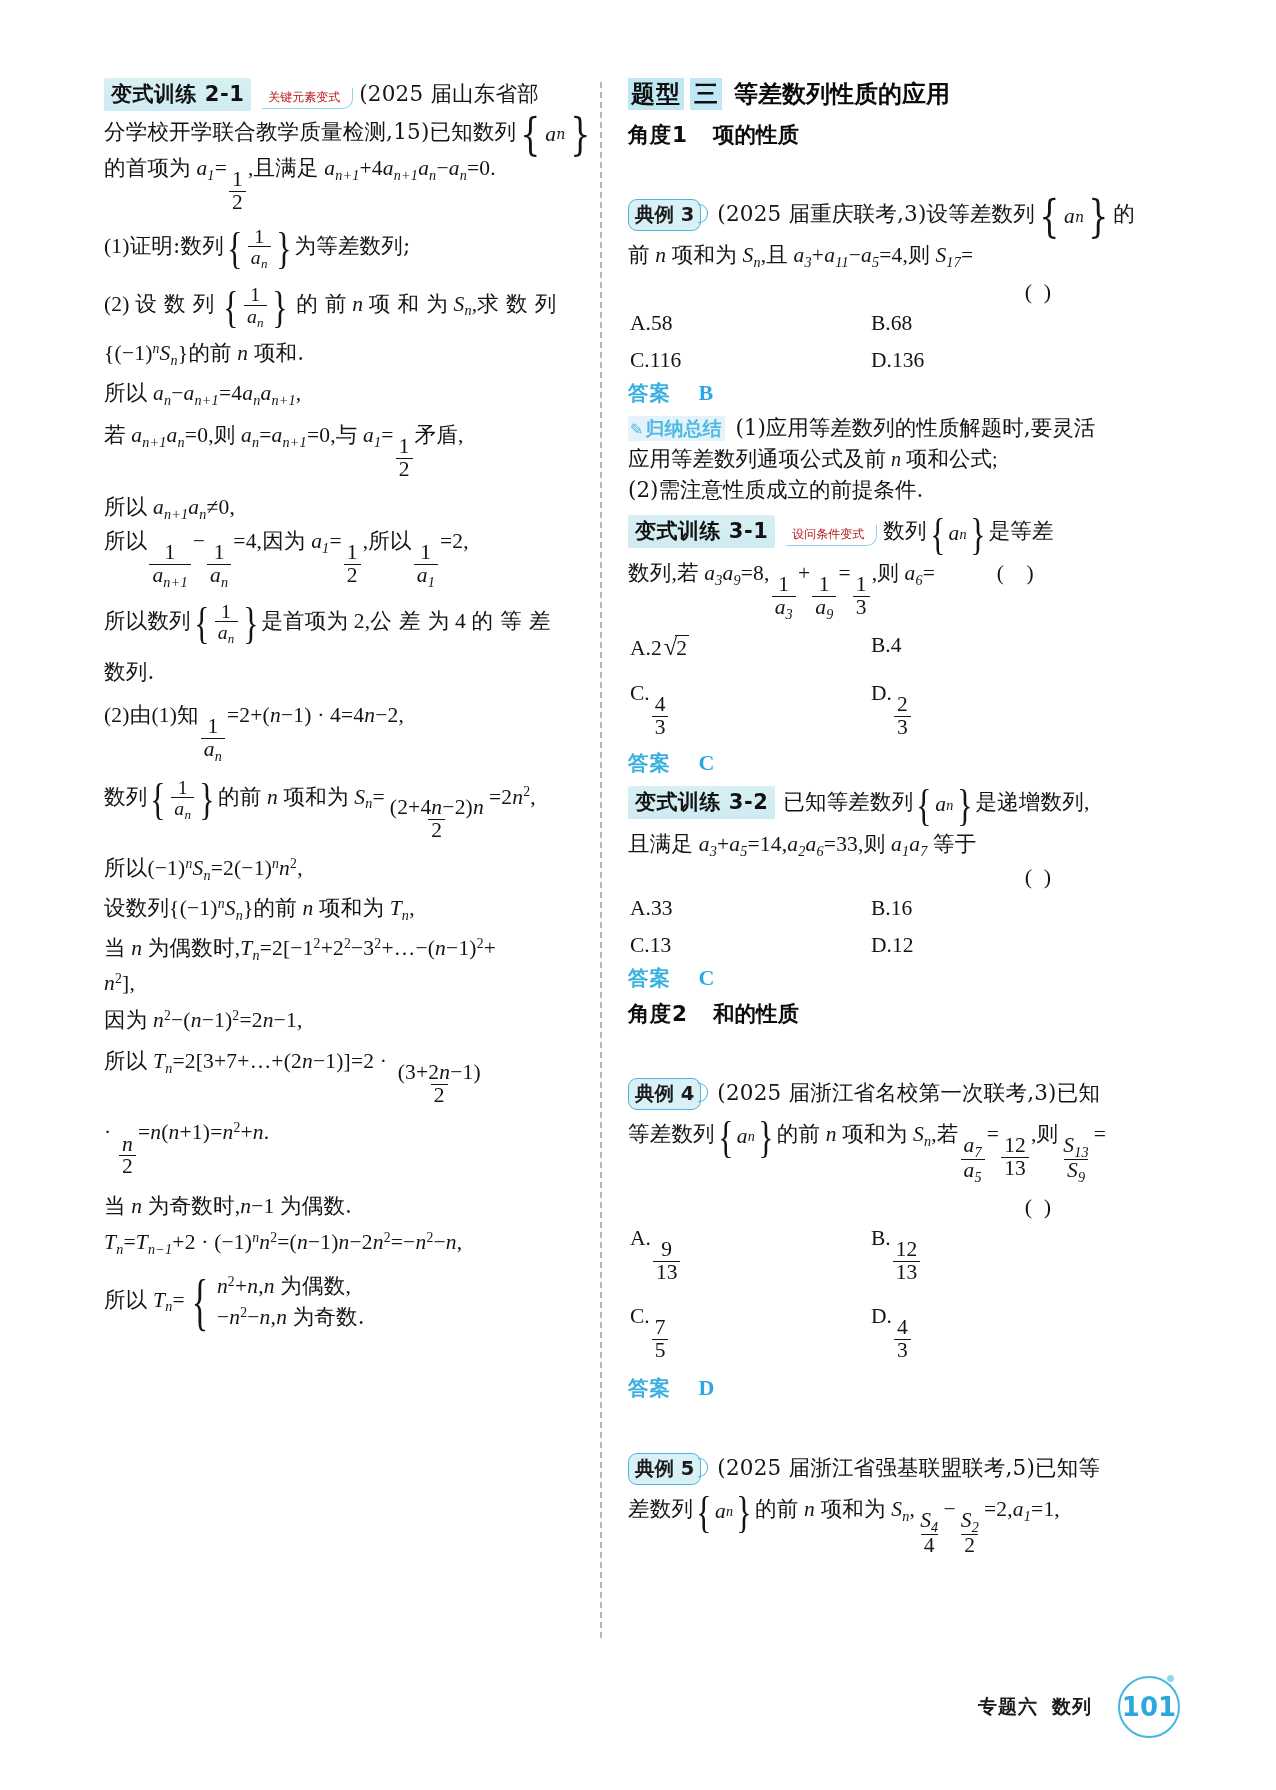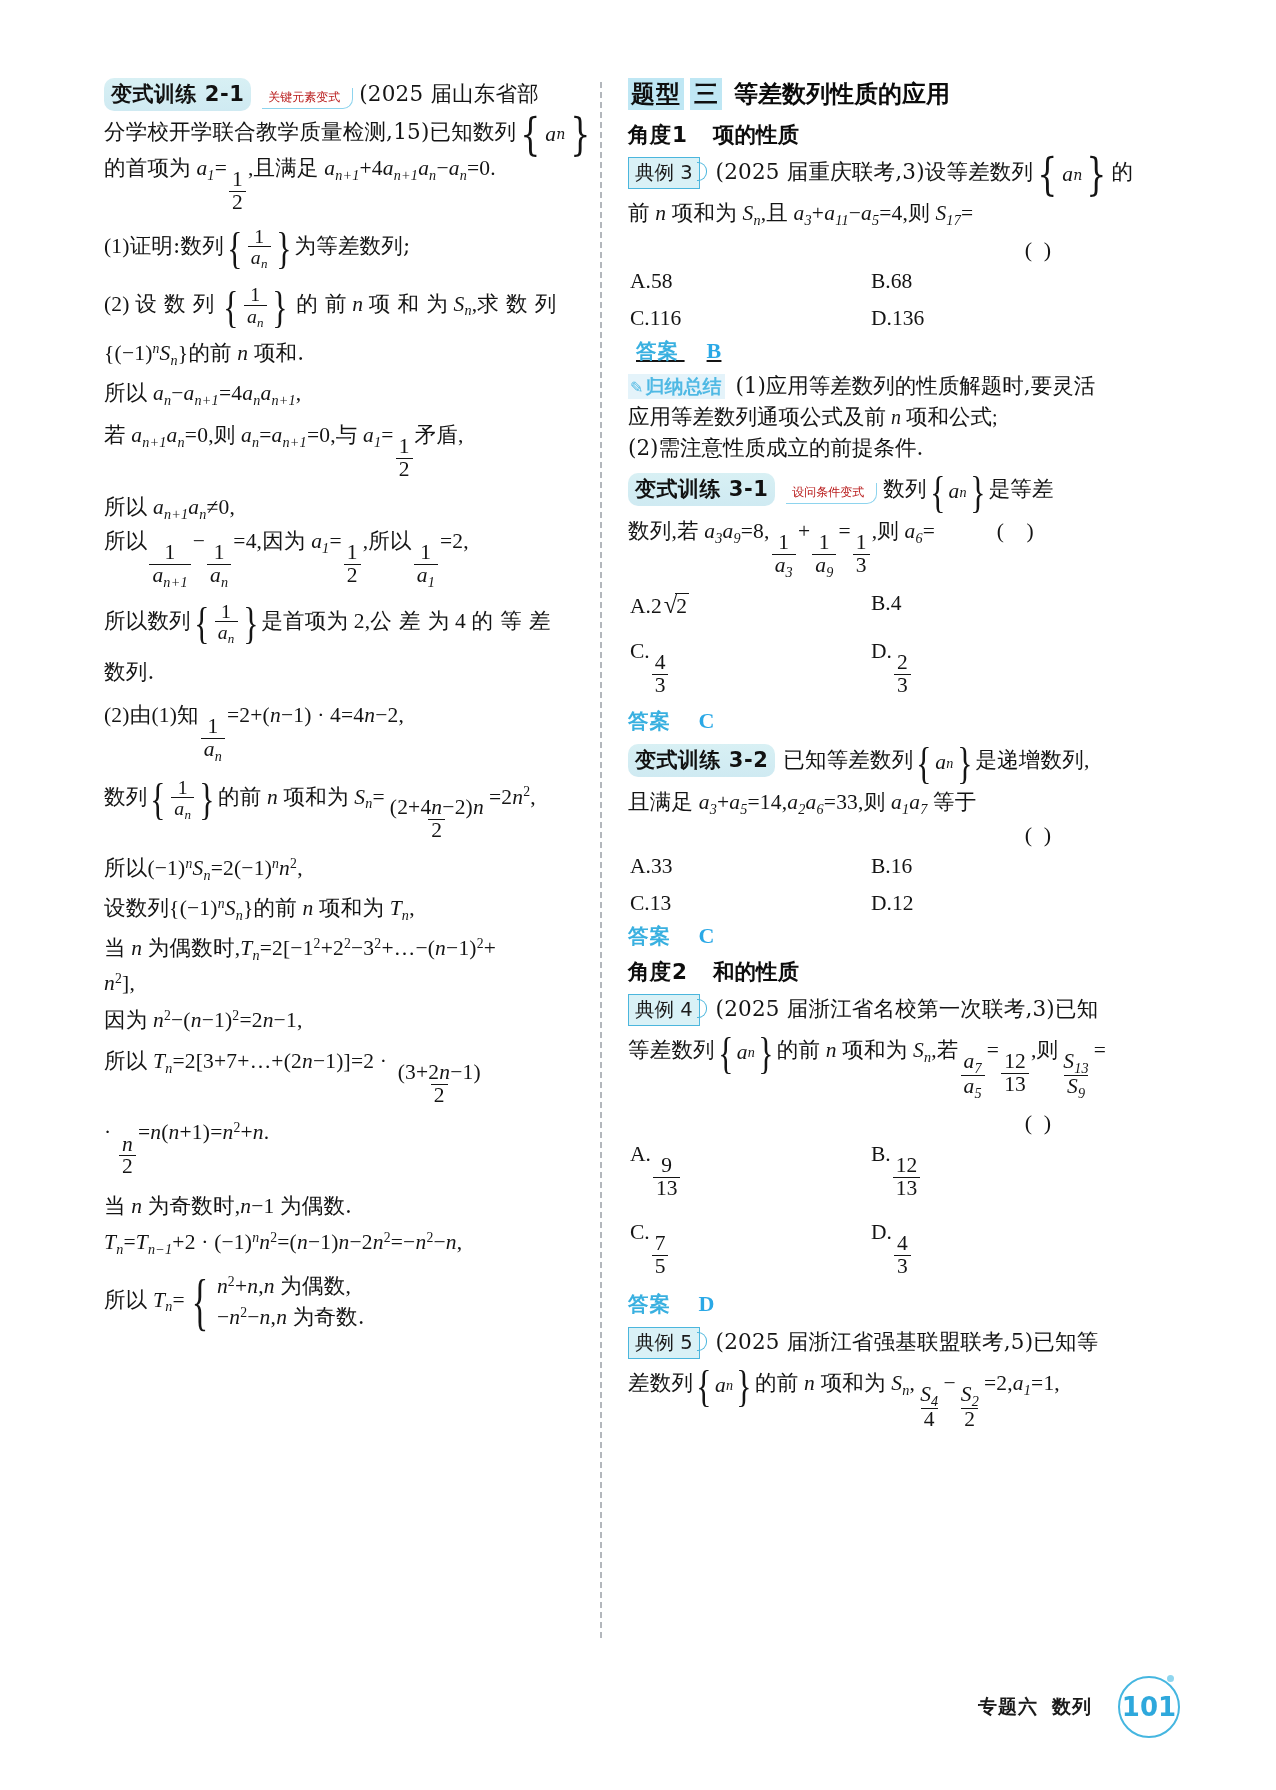--- a/index.html
+++ b/index.html
@@ -120,47 +120,48 @@
     flex-wrap: nowrap;
     margin-bottom: 5px;
   }
   .tag-bianshi {
     font-family: "DejaVu Sans", "Liberation Sans", sans-serif;
     font-weight: bold;
     font-size: 21px;
     color: #111;
     background: linear-gradient(to bottom, #d8f0f4 0%, #cfeaf2 100%);
     padding: 2px 7px 3px 7px;
-    border-radius: 10px;
+    border-radius: 2px;
     letter-spacing: .5px;
     white-space: nowrap;
   }
   .tag-variant {
     font-family: "DejaVu Sans", "Liberation Sans", sans-serif;
     font-size: 12px;
     color: #b91c1c;
     border-bottom: 1.6px solid #8ed4ee;
     border-right: 1.6px solid #8ed4ee;
     border-bottom-right-radius: 10px;
     padding: 1px 12px 2px 6px;
     margin-left: 11px;
     white-space: nowrap;
   }
   .tag-dianli {
     display: inline-block;
     font-family: "DejaVu Sans", "Liberation Sans", sans-serif;
-    font-weight: normal;
+    font-weight: bold;
     font-size: 19.5px;
     color: #1b1b1b;
     background: #d9f1f6;
     border: 1.6px solid #4bb6dd;
-    border-radius: 0;
+    border-radius: 9px;
     padding: 1px 6px 2px 6px;
     position: relative;
     white-space: nowrap;
+    margin-top: 42px;
   }
   .tag-dianli::after {
     content: "";
     position: absolute;
     right: -8px; top: 4px;
     width: 9px; height: 17px;
     border-right: 1.6px solid #4bb6dd;
     border-top: 1.6px solid #4bb6dd;
     border-bottom: 1.6px solid #4bb6dd;
     border-radius: 0 9px 9px 0;
@@ -514,21 +515,21 @@
 
       <div class="parens">(    )</div>
 
       <div class="choices">
         <div class="cellA"><span>A.</span><span>58</span></div>
         <div class="cellB"><span>B.</span><span>68</span></div>
         <div class="cellA"><span>C.</span><span>116</span></div>
         <div class="cellB"><span>D.</span><span>136</span></div>
       </div>
 
-      <div class="line" style="margin:2px 0 6px 8px;text-decoration:underline;">
+      <div class="line" style="margin:2px 0 6px 0;">
         <span class="lbl-daan">答案</span>
         <span class="daan-val">B</span>
       </div>
 
       <p class="note">
         <span class="lbl-guina"><span class="pen">✎</span><span>归纳总结</span></span><span class="han">(1)应用等差数列的性质解题时,要灵活</span>
       </p>
       <p class="note">
         <span class="han">应用等差数列通项公式及前</span> <i class="m">n</i> <span class="han">项和公式</span>;
       </p>

